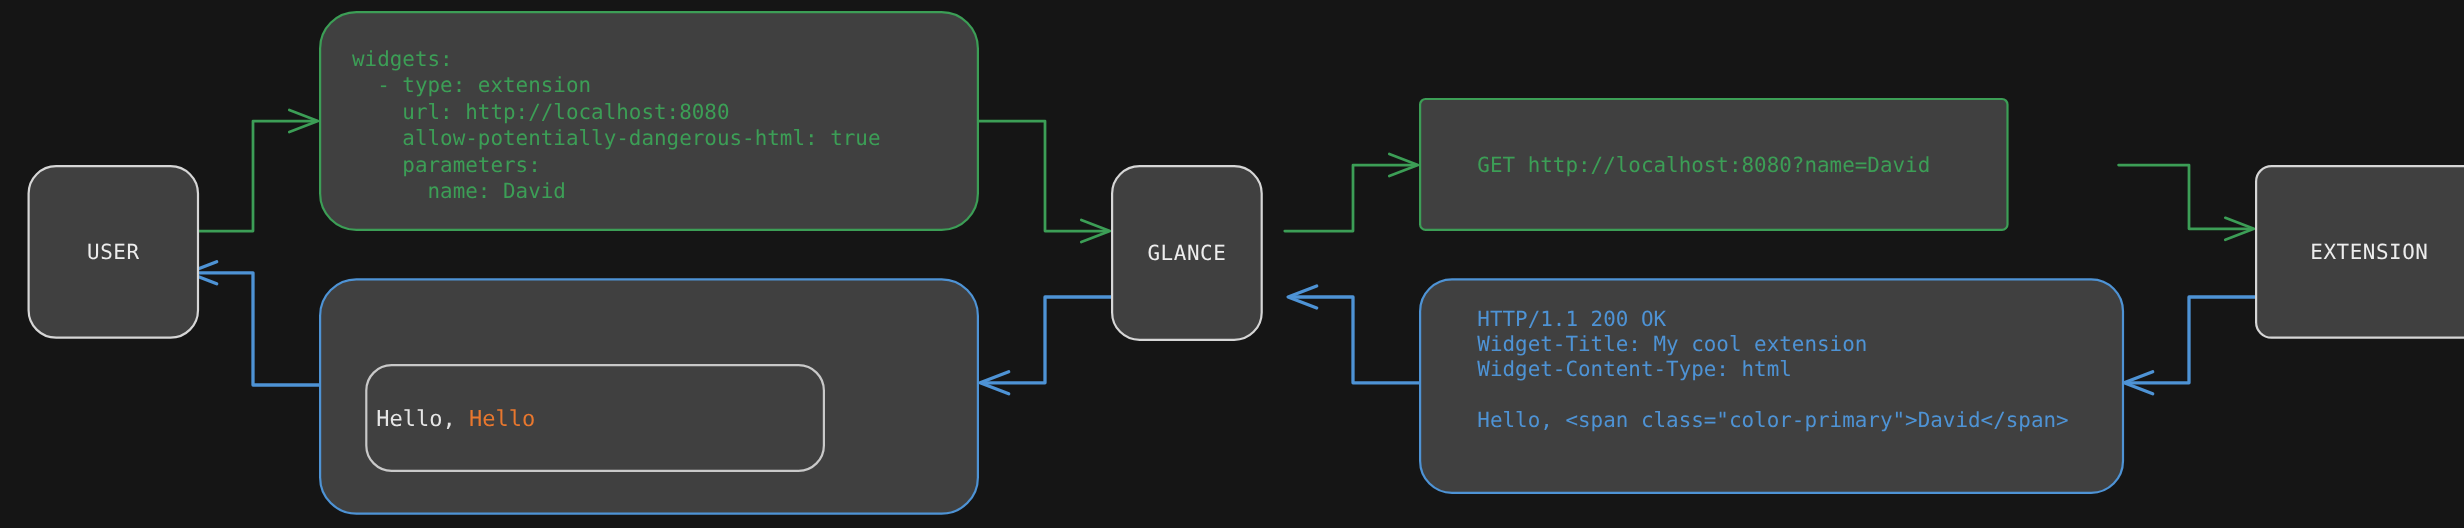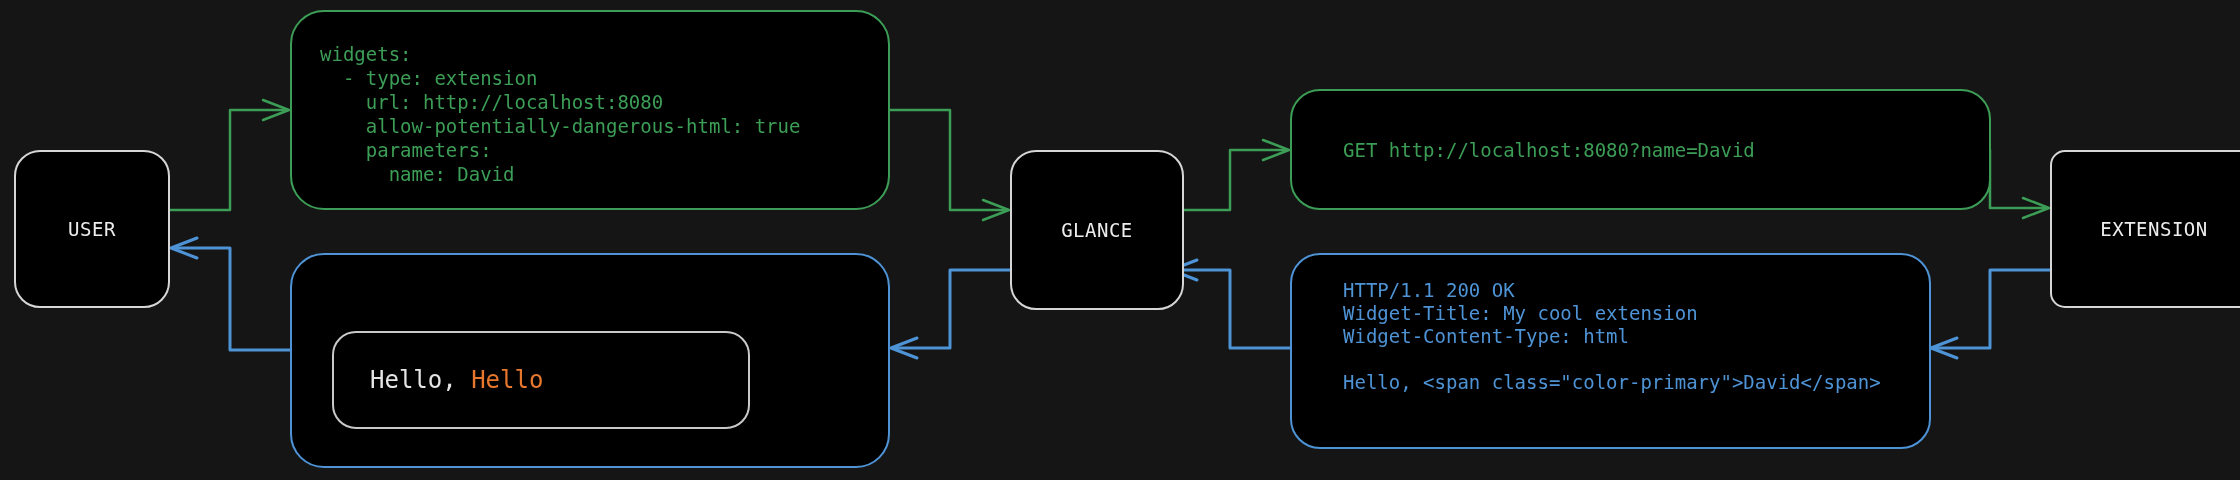--- a/index.html
+++ b/index.html
@@ -8,65 +8,65 @@
     width: 2240px;
     height: 480px;
     background: #151515;
     overflow: hidden;
     font-family: "DejaVu Sans Mono", "Liberation Mono", monospace;
   }
   svg.wires { position: absolute; left: 0; top: 0; z-index: 1; }
   .wire-green { stroke: #3c9e56; stroke-width: 2.5; fill: none; stroke-linecap: round; stroke-linejoin: round; }
   .wire-blue  { stroke: #4e93d5; stroke-width: 3;   fill: none; stroke-linecap: round; stroke-linejoin: round; }
 
-  .box { position: absolute; box-sizing: border-box; z-index: 2; background: #000000; }
+  .box { position: absolute; box-sizing: border-box; z-index: 2; background: #404040; }
 
   .node {
     border: 2px solid #d6d6d6;
     border-radius: 26px;
     display: flex; align-items: center; justify-content: center;
     color: #ededed; font-size: 19px; letter-spacing: 0.5px;
   }
-  .node-user      { left: 14px;   top: 150px; width: 156px; height: 158px; justify-content: center; }
-  .node-glance    { left: 1010px; top: 150px; width: 174px; height: 160px; }
+  .node-user      { left: 25px;   top: 150px; width: 156px; height: 158px; justify-content: center; }
+  .node-glance    { left: 1010px; top: 150px; width: 138px; height: 160px; }
   .node-extension { left: 2050px; top: 150px; width: 208px; height: 158px; border-radius: 15px; }
 
   .green-box { border: 2px solid #3c9e56; color: #3c9e56; }
   .blue-box  { border: 2.5px solid #4e93d5; color: #4e93d5; }
 
   .config-box { left: 290px; top: 10px; width: 600px; height: 200px; border-radius: 34px; }
   .config-box pre {
     margin: 0; padding: 30px 0 0 28px;
     font-family: inherit; font-size: 19px; line-height: 24px; color: #3c9e56;
   }
 
   .request-box {
-    left: 1290px; top: 89px; width: 701px; height: 121px; border-radius: 30px;
+    left: 1290px; top: 89px; width: 536px; height: 121px; border-radius: 6px;
     display: flex; align-items: center;
   }
   .request-box pre { margin: 0; padding-left: 51px; font-family: inherit; font-size: 19px; color: #3c9e56; }
 
   .response-box { left: 1290px; top: 253px; width: 641px; height: 196px; border-radius: 30px; }
   .response-box pre {
     margin: 0; padding: 24px 0 0 51px;
     font-family: inherit; font-size: 19px; line-height: 23px; color: #4e93d5;
   }
 
   .widget-box { left: 290px; top: 253px; width: 600px; height: 215px; border-radius: 34px; }
   .widget-title {
     position: absolute; left: 60px; top: 38px;
     color: #d9d9d9; font-size: 19px; letter-spacing: 0.5px;
   }
   .hello-box {
     position: absolute; left: 40px; top: 76px; width: 418px; height: 98px;
     box-sizing: border-box;
     border: 2px solid #c9c9c9; border-radius: 24px;
     display: flex; align-items: center;
-    padding-left: 36px;
-    font-size: 24px;
+    padding-left: 8px;
+    font-size: 20px;
   }
   .hello-prefix { color: #e6e6e6; white-space: pre; }
   .hello-name   { color: #e8772e; }
 </style>
 </head>
 <body>
 
 <div class="stage">
 
   <svg class="wires" width="2240" height="480" viewBox="0 0 2240 480">

